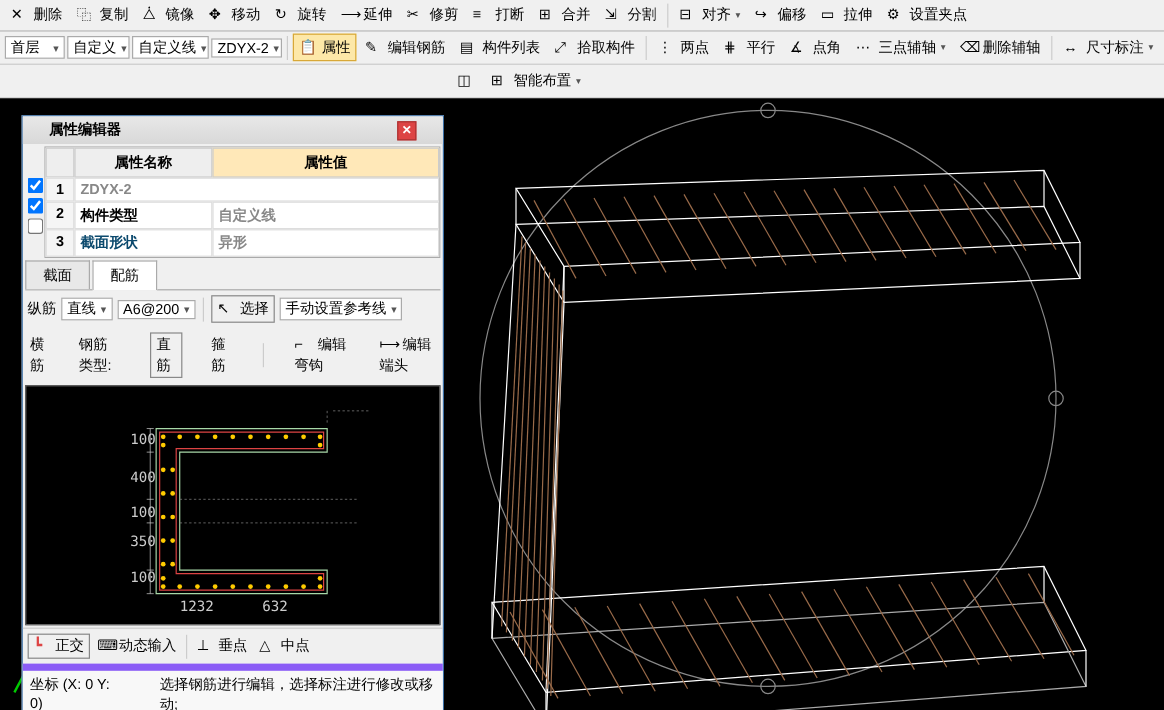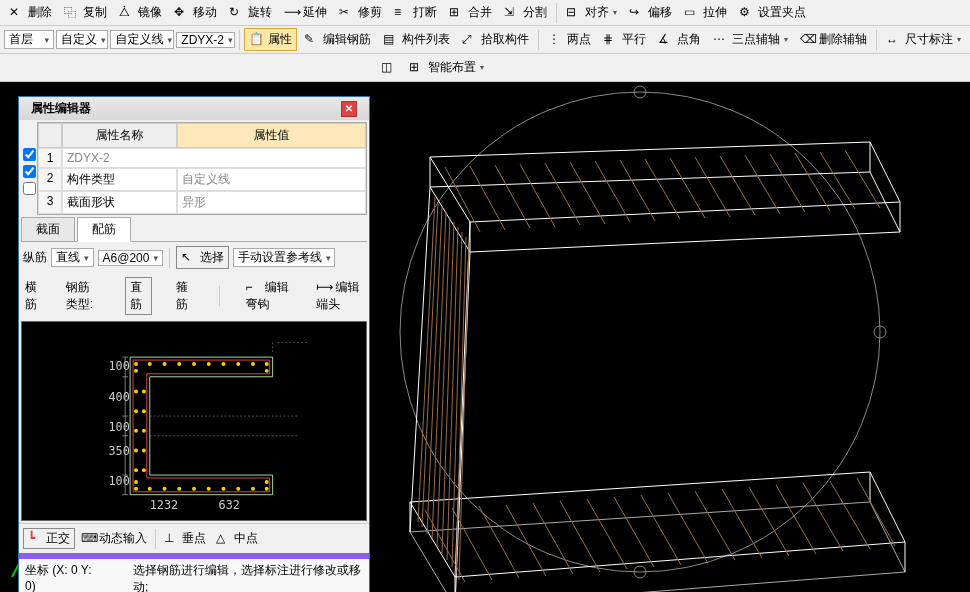--- a/index.html
+++ b/index.html
@@ -15,35 +15,35 @@
     .tb-icon { width: 16px; height: 16px; display: inline-block; }
     .tb-sep { width: 1px; height: 20px; background: #ccc; margin: 0 2px; }
     .tb-dropdown { border: 1px solid #aaa; background: #fff; padding: 0 4px; min-width: 50px; display: inline-flex; align-items: center; justify-content: space-between; }
     .tb-dropdown::after { content: "▾"; font-size: 9px; color: #555; margin-left: 4px; }
     .tb-arrow { font-size: 8px; color: #555; margin-left: 1px; }
     
     .main-area { position: relative; height: calc(100% - 82px); }
     .viewport-3d { position: absolute; inset: 0; background: #000; }
     
     .property-editor { position: absolute; left: 18px; top: 14px; width: 352px; background: #f0f0f0; border: 1px solid #3a6ea5; box-shadow: 2px 2px 6px rgba(0,0,0,.3); }
-    .pe-title { background: linear-gradient(#e8e8e8, #d8d8d8); padding: 3px 12px; display: flex; align-items: center; justify-content: space-between; font-weight: bold; }
+    .pe-title { background: linear-gradient(#e8e8e8, #d8d8d8); padding: 3px 22px; display: flex; align-items: center; justify-content: space-between; font-weight: bold; }
     .pe-close { width: 16px; height: 16px; background: #d44; color: #fff; display: flex; align-items: center; justify-content: center; font-size: 10px; cursor: pointer; border: 1px solid #a33; }
     
     .pe-grid { background: #fff; border: 1px solid #aaa; margin: 2px; }
     .pe-grid-header { display: flex; background: #eee; }
     .pe-gh-cell { border: 1px solid #ccc; padding: 3px; text-align: center; }
     .pe-gh-num { width: 24px; }
     .pe-gh-name { width: 115px; }
     .pe-gh-val { flex: 1; background: #ffe8b8; }
     .pe-grid-row { display: flex; }
     .pe-gr-num { width: 24px; border: 1px solid #ddd; text-align: center; padding: 2px; background: #f5f5f5; }
     .pe-gr-name { width: 115px; border: 1px solid #ddd; padding: 2px 4px; }
     .pe-gr-val { flex: 1; border: 1px solid #ddd; padding: 2px 4px; color: #888; }
     .pe-grid-row.selected .pe-gr-name { background: #2a5db0; color: #fff; }
-    .pe-gr-name.link { color: #000000; }
+    .pe-gr-name.link { color: #0c4a6e; }
     .check-col { position: absolute; left: 0; top: 94px; }
     .check-col input { display: block; margin: 4px 2px; }
     
     .pe-tabs { display: flex; margin: 2px 2px 0 2px; border-bottom: 1px solid #aaa; }
     .pe-tab { padding: 3px 14px; border: 1px solid #aaa; border-bottom: none; background: #e8e8e8; margin-right: 2px; cursor: pointer; }
     .pe-tab.active { background: #fff; border-bottom: 1px solid #fff; margin-bottom: -1px; }
     
     .pe-subbar { display: flex; align-items: center; gap: 4px; padding: 4px; flex-wrap: wrap; }
     .pe-subbar .tb-dropdown { min-width: 40px; }
     
@@ -283,21 +283,21 @@
       <span>属性编辑器</span>
       <span class="pe-close">✕</span>
     </div>
 
     <div style="position:relative;">
       <div class="check-col" style="top:22px;left:2px;">
         <input type="checkbox" checked="" style="">
         <input type="checkbox" checked="" style="">
         <input type="checkbox" style="">
       </div>
-      <div class="pe-grid" style="margin-left:18px;">
+      <div class="pe-grid" style="margin-left:18px;font-weight:bold;">
         <div class="pe-grid-header">
           <div class="pe-gh-cell pe-gh-num"></div>
           <div class="pe-gh-cell pe-gh-name">属性名称</div>
           <div class="pe-gh-cell pe-gh-val">属性值</div>
         </div>
         <div class="pe-grid-row selected">
           <div class="pe-gr-num">1</div>
           <div class="pe-gr-val">ZDYX-2</div>
         </div>
         <div class="pe-grid-row">

